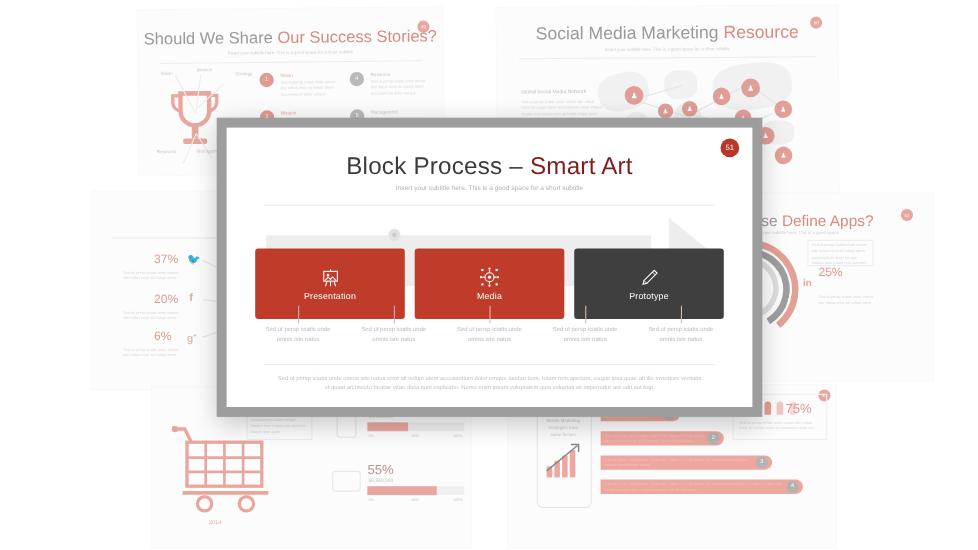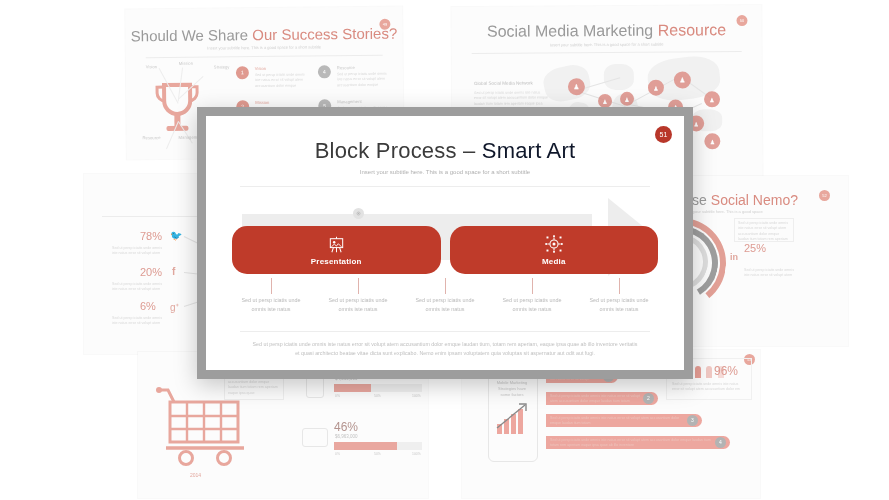--- a/index.html
+++ b/index.html
@@ -90,44 +90,44 @@
   }
   .slide-badge{
     position:absolute;right:12px;top:10px;width:17px;height:17px;border-radius:50%;
     background:#b8372a;color:#fff;font-size:7px;line-height:17px;text-align:center;
     font-family:"Liberation Sans", sans-serif;
   }
   .slide-title{
     position:absolute;left:0;right:0;top:22px;text-align:center;
     font-size:22px;color:#3b3b3b;font-weight:400;letter-spacing:.2px;
   }
-  .slide-title .accent{color:#0f172a;}
+  .slide-title .accent{color:#7f1d1d;}
   .slide-sub{
     position:absolute;left:0;right:0;top:53px;text-align:center;
     font-size:6px;color:#b0b0b0;
   }
   .slide-rule{position:absolute;left:34px;right:34px;top:70px;height:1px;background:#ededed;}
 
   .arrow-band{position:absolute;left:36px;top:98px;height:46px;right:92px;background:#ededed;}
   .arrow-head{
     position:absolute;top:82px;right:28px;width:0;height:0;
     border-top:39px solid transparent;border-bottom:39px solid transparent;
     border-left:48px solid #ededed;
   }
   .gear-mini{
     position:absolute;top:92px;left:50%;transform:translateX(-92px);
     width:11px;height:11px;border-radius:50%;background:#e2e2e2;
     display:flex;align-items:center;justify-content:center;
   }
 
   .blocks{position:absolute;left:26px;right:26px;top:110px;display:flex;gap:9px;}
   .block{
-    flex:1;height:48px;border-radius:15px;background:#bf3b2a;
+    flex:1;height:64px;border-radius:3px;background:#bf3b2a;
     display:flex;flex-direction:column;align-items:center;justify-content:center;
-    color:#ffffff;position:relative;font-weight:bold;
+    color:#ffffff;position:relative;
   }
   .block.dark{background:#3f3f3f;}
   .block .blabel{font-size:8px;margin-top:3px;letter-spacing:.2px;}
   .block .bicon{height:20px;display:flex;align-items:center;justify-content:center;}
 
   .conns{position:absolute;left:26px;right:26px;top:162px;display:flex;gap:9px;}
   .conn{flex:1;display:flex;justify-content:center;}
   .conn .line{width:1px;height:16px;background:#e0b3ad;}
 
   .captions{position:absolute;left:26px;right:26px;top:180px;display:flex;gap:9px;}
@@ -229,21 +229,21 @@
     <div class="blurtext" style="left:22px;top:84px;width:74px;">Sed ut persp iciatis unde omnis iste natus error sit volupt atem accusantium dolor emque laudan tium totam rem aperiam eaque ipsa quae ab illo inventore veritatis et quasi architecto</div>
   </div>
 
   <div class="bg-slide" style="left:84px;top:174px;width:232px;height:180px;">
     <div class="bg-title" style="top:14px;text-align:right;right:14px;left:auto;">
       <span>What People </span>
     </div>
     <div class="bg-sub" style="top:32px;text-align:right;right:30px;left:auto;">Insert your subtitle here</div>
     <div class="bg-rule" style="left:18px;right:18px;top:42px;"></div>
 
-    <div class="pct" style="left:56px;top:56px;">78%</div>
+    <div class="pct" style="left:56px;top:56px;">37%</div>
     <div class="soc-ico" style="left:86px;top:56px;">🐦</div>
     <div class="blurtext" style="left:28px;top:72px;width:50px;">Sed ut persp iciatis unde omnis iste natus error sit volupt atem</div>
 
     <div class="pct" style="left:56px;top:92px;">20%</div>
     <div class="soc-ico" style="left:88px;top:92px;font-weight:bold;">f</div>
     <div class="blurtext" style="left:28px;top:108px;width:50px;">Sed ut persp iciatis unde omnis iste natus error sit volupt atem</div>
 
     <div class="pct" style="left:56px;top:126px;">6%</div>
     <div class="soc-ico" style="left:86px;top:126px;">g⁺</div>
     <div class="blurtext" style="left:28px;top:142px;width:50px;">Sed ut persp iciatis unde omnis iste natus error sit volupt atem</div>
@@ -251,21 +251,21 @@
     <div class="maplink" style="left:100px;top:62px;width:44px;transform:rotate(26deg);"></div>
     <div class="maplink" style="left:100px;top:98px;width:42px;transform:rotate(6deg);"></div>
     <div class="maplink" style="left:100px;top:132px;width:44px;transform:rotate(-18deg);"></div>
 
     <div class="arc" style="left:126px;top:62px;width:84px;height:84px;border-width:9px;border-color:transparent #bdbdbd #bdbdbd transparent;transform:rotate(30deg);"></div>
     <div class="arc" style="left:116px;top:52px;width:104px;height:104px;border-width:8px;border-color:transparent transparent #e2a096 transparent;transform:rotate(46deg);"></div>
   </div>
 
   <div class="bg-slide" style="left:672px;top:176px;width:176px;height:170px;">
     <div class="bg-title" style="top:16px;text-align:left;left:10px;font-size:14px;">
-      <span>Use </span><span class="accent">Social Nemo?</span>
+      <span>Use </span><span class="accent">Define Apps?</span>
     </div>
     <div class="bg-sub" style="top:33px;text-align:left;left:10px;">Insert your subtitle here. This is a good space</div>
     <div class="badge-sm" style="right:18px;top:14px;">52</div>
 
     <div class="arc" style="left:-36px;top:42px;width:78px;height:78px;border-width:6px;border-color:#e2a096 #e2a096 transparent transparent;transform:rotate(6deg);"></div>
     <div class="arc" style="left:-28px;top:50px;width:62px;height:62px;border-width:6px;border-color:#9e9e9e #9e9e9e transparent transparent;transform:rotate(14deg);"></div>
     <div class="arc" style="left:-20px;top:58px;width:46px;height:46px;border-width:5px;border-color:#ddd #ddd transparent transparent;transform:rotate(20deg);"></div>
     <svg style="position:absolute;left:-8px;top:68px;" width="26" height="30" viewBox="0 0 26 30">
       <circle cx="13" cy="9" r="6" fill="none" stroke="#e0e0e0" stroke-width="1.6"></circle>
       <path d="M2 28 a11 11 0 0 1 22 0" fill="none" stroke="#e0e0e0" stroke-width="1.6"></path>
@@ -298,21 +298,21 @@
     <div class="bigpct" style="left:196px;top:10px;">32%</div>
     <div class="subval" style="left:197px;top:24px;">$4,560,000</div>
     <div class="barwrap" style="left:196px;top:32px;width:88px;">
       <div class="barfill" style="width:42%;"></div>
     </div>
     <div class="lbl" style="left:197px;top:42px;font-size:3.4px;">0%</div>
     <div class="lbl" style="left:236px;top:42px;font-size:3.4px;">50%</div>
     <div class="lbl" style="left:274px;top:42px;font-size:3.4px;">100%</div>
 
     <div class="device" style="left:164px;top:76px;width:24px;height:17px;"></div>
-    <div class="bigpct" style="left:196px;top:68px;">46%</div>
+    <div class="bigpct" style="left:196px;top:68px;">55%</div>
     <div class="subval" style="left:197px;top:82px;">$6,963,000</div>
     <div class="barwrap" style="left:196px;top:90px;width:88px;">
       <div class="barfill" style="width:72%;"></div>
     </div>
     <div class="lbl" style="left:197px;top:100px;font-size:3.4px;">0%</div>
     <div class="lbl" style="left:236px;top:100px;font-size:3.4px;">50%</div>
     <div class="lbl" style="left:274px;top:100px;font-size:3.4px;">100%</div>
   </div>
 
   <div class="bg-slide" style="left:462px;top:350px;width:298px;height:148px;">
@@ -347,21 +347,21 @@
     </div>
 
     <div style="position:absolute;left:204px;top:8px;width:84px;height:40px;border:1px solid #f0f0f0;"></div>
     <div style="position:absolute;left:210px;top:14px;">
       <span class="person" style="position:relative;display:inline-block;width:6px;height:12px;border-radius:3px 3px 0 0;margin-right:1px;"></span>
       <span class="person" style="position:relative;display:inline-block;width:6px;height:12px;border-radius:3px 3px 0 0;margin-right:1px;"></span>
       <span class="person" style="position:relative;display:inline-block;width:6px;height:12px;border-radius:3px 3px 0 0;margin-right:1px;"></span>
       <span class="person" style="position:relative;display:inline-block;width:6px;height:12px;border-radius:3px 3px 0 0;margin-right:1px;opacity:.55;"></span>
       <span class="person" style="position:relative;display:inline-block;width:6px;height:12px;border-radius:3px 3px 0 0;opacity:.35;"></span>
     </div>
-    <div class="pct" style="left:252px;top:14px;font-size:12px;">96%</div>
+    <div class="pct" style="left:252px;top:14px;font-size:12px;">75%</div>
     <div class="blurtext" style="left:210px;top:32px;width:72px;">Sed ut persp iciatis unde omnis iste natus error sit volupt atem accusantium dolor em</div>
   </div>
 
   <div class="main-frame">
     <div class="main-slide">
 
       <div class="slide-badge">51</div>
 
       <div class="slide-title">
         <span>Block Process – </span><span class="accent">Smart Art</span>
@@ -406,20 +406,30 @@
               <rect x="10.8" y="0.4" width="2.4" height="2.4" fill="#fff"></rect>
               <rect x="10.8" y="21.2" width="2.4" height="2.4" fill="#fff"></rect>
               <rect x="0.4" y="10.8" width="2.4" height="2.4" fill="#fff"></rect>
               <rect x="21.2" y="10.8" width="2.4" height="2.4" fill="#fff"></rect>
             </svg>
           </span>
           <span class="blabel">Media</span>
         </div>
 
 
+        <div class="block dark">
+          <span class="bicon">
+            <svg width="17" height="17" viewBox="0 0 22 22">
+              <path d="M16.5 2.2 l3.3 3.3 -12 12 -4.4 1.1 1.1 -4.4 z" fill="none" stroke="#fff" stroke-width="1.3"></path>
+              <path d="M14.4 4.3 l3.3 3.3" stroke="#fff" stroke-width="1.1"></path>
+              <path d="M4.4 14.2 l3.4 3.4" stroke="#fff" stroke-width="1.1"></path>
+            </svg>
+          </span>
+          <span class="blabel">Prototype</span>
+        </div>
 
 
       </div>
 
       <div class="conns">
         <div class="conn">
             <div class="line"></div>
           </div>
         <div class="conn">
             <div class="line"></div>

